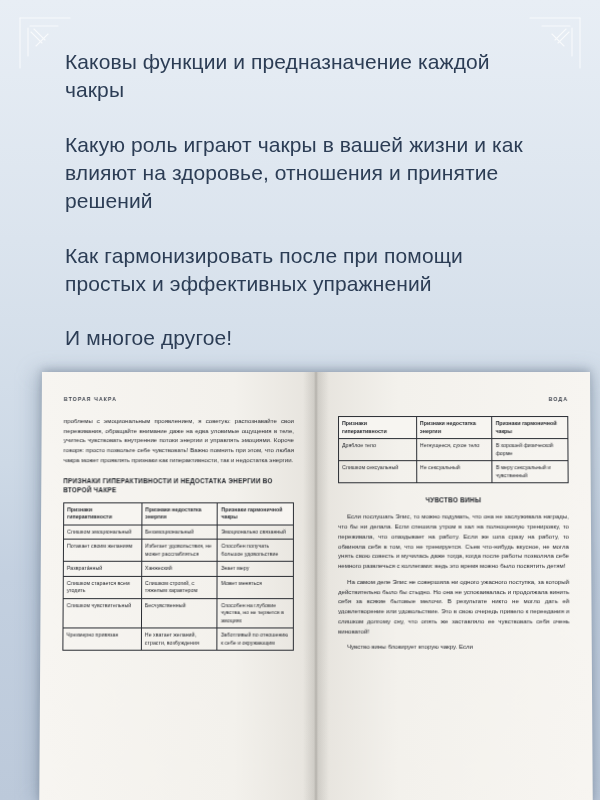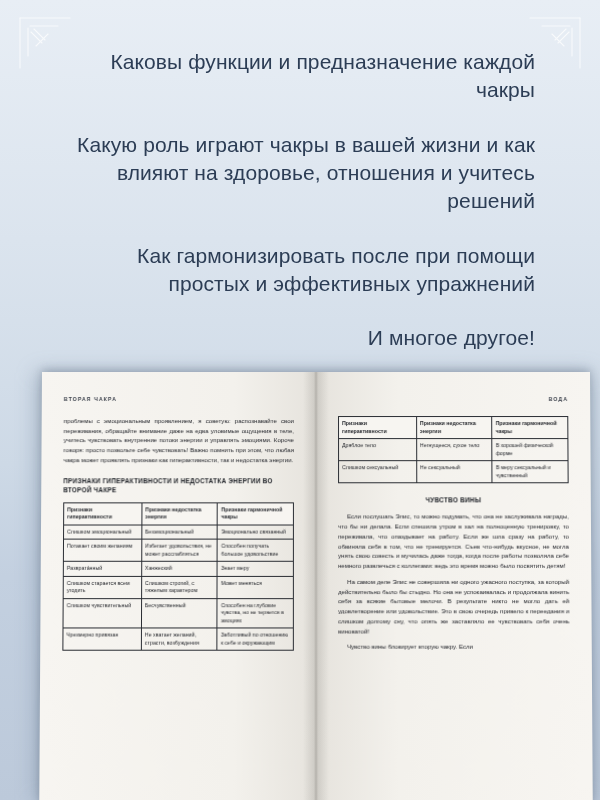--- a/index.html
+++ b/index.html
@@ -31,21 +31,21 @@
   .corner svg { display: block; }
   .corner-tl { top: 16px; left: 18px; }
   .corner-tr { top: 16px; right: 18px; transform: scaleX(-1); }
 
   
   .headlines {
     position: absolute;
     top: 48px;
     left: 0;
     width: 600px;
-    text-align: right;
+    text-align: left;
     color: #2a3b52;
   }
   .hl {
     font-size: 21px;
     line-height: 1.35;
     font-weight: 400;
     margin: 0 auto 26px auto;
     width: 470px;
     letter-spacing: 0.1px;
     color: #2c3d55;
@@ -199,21 +199,21 @@
         <line x1="16" y1="13" x2="27" y2="24"></line>
         <line x1="12" y1="10" x2="40" y2="10"></line>
         <line x1="13" y1="16" x2="24" y2="27"></line>
         <line x1="18" y1="30" x2="30" y2="18"></line>
       </g>
     </svg>
   </div>
 
   <div class="headlines">
     <div class="hl">Каковы функции и предназначение каждой чакры</div>
-    <div class="hl">Какую роль играют чакры в вашей жизни и как влияют на здоровье, отношения и учитесь решений</div>
+    <div class="hl">Какую роль играют чакры в вашей жизни и как влияют на здоровье, отношения и принятие решений</div>
     <div class="hl">Как гармонизировать после при помощи простых и эффективных упражнений</div>
     <div class="hl hl-last">И многое другое!</div>
   </div>
 
   <div class="book">
     <div class="book-shadow"></div>
     <div class="spread">
       <div class="gutter"></div>
 
       <div class="page-left">

